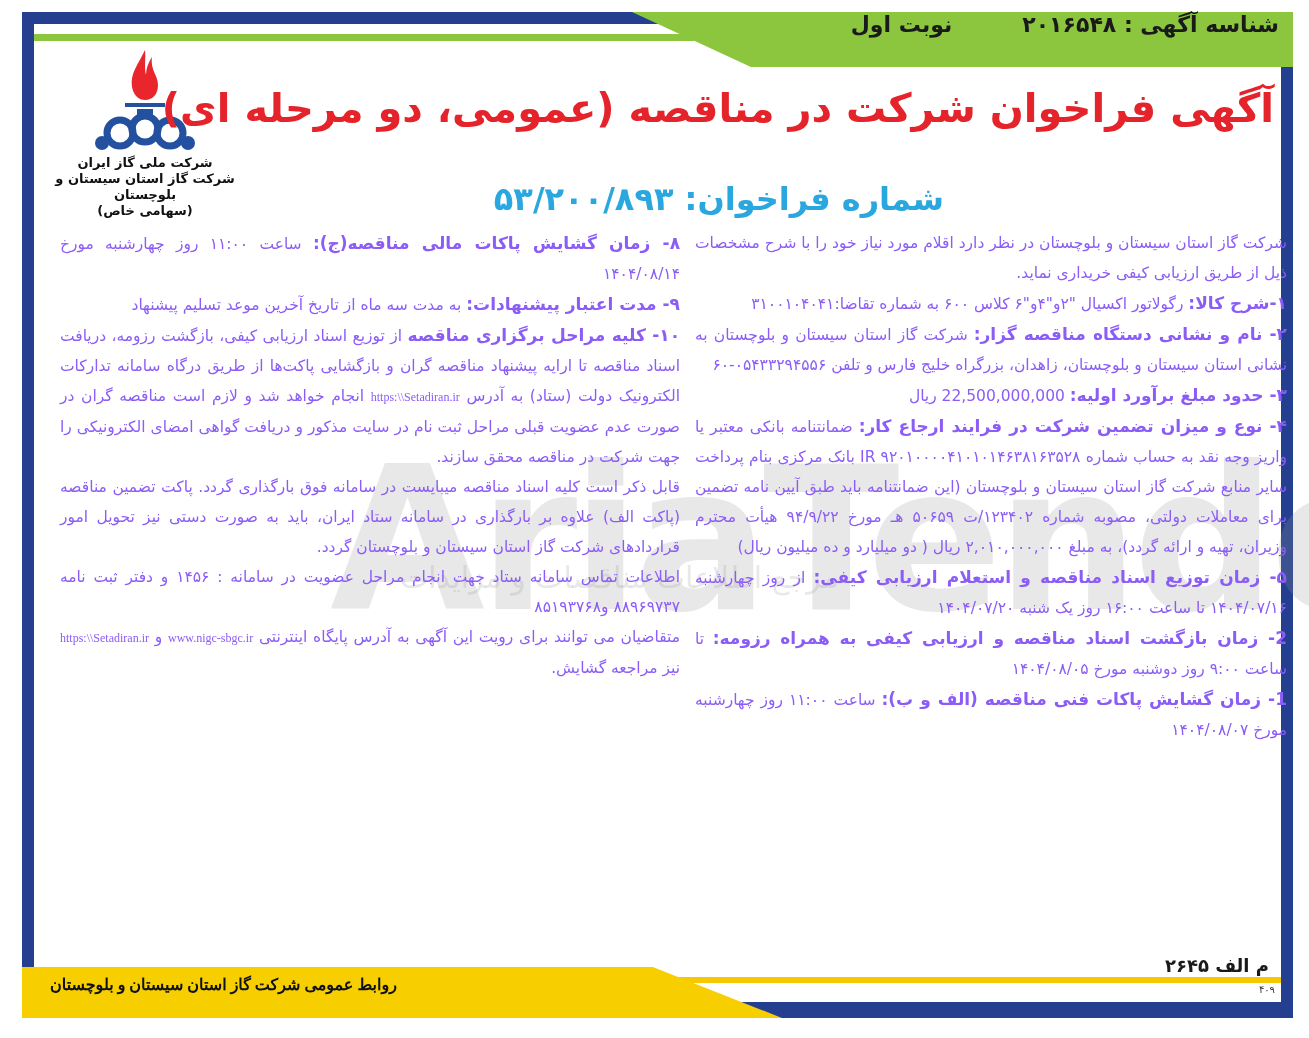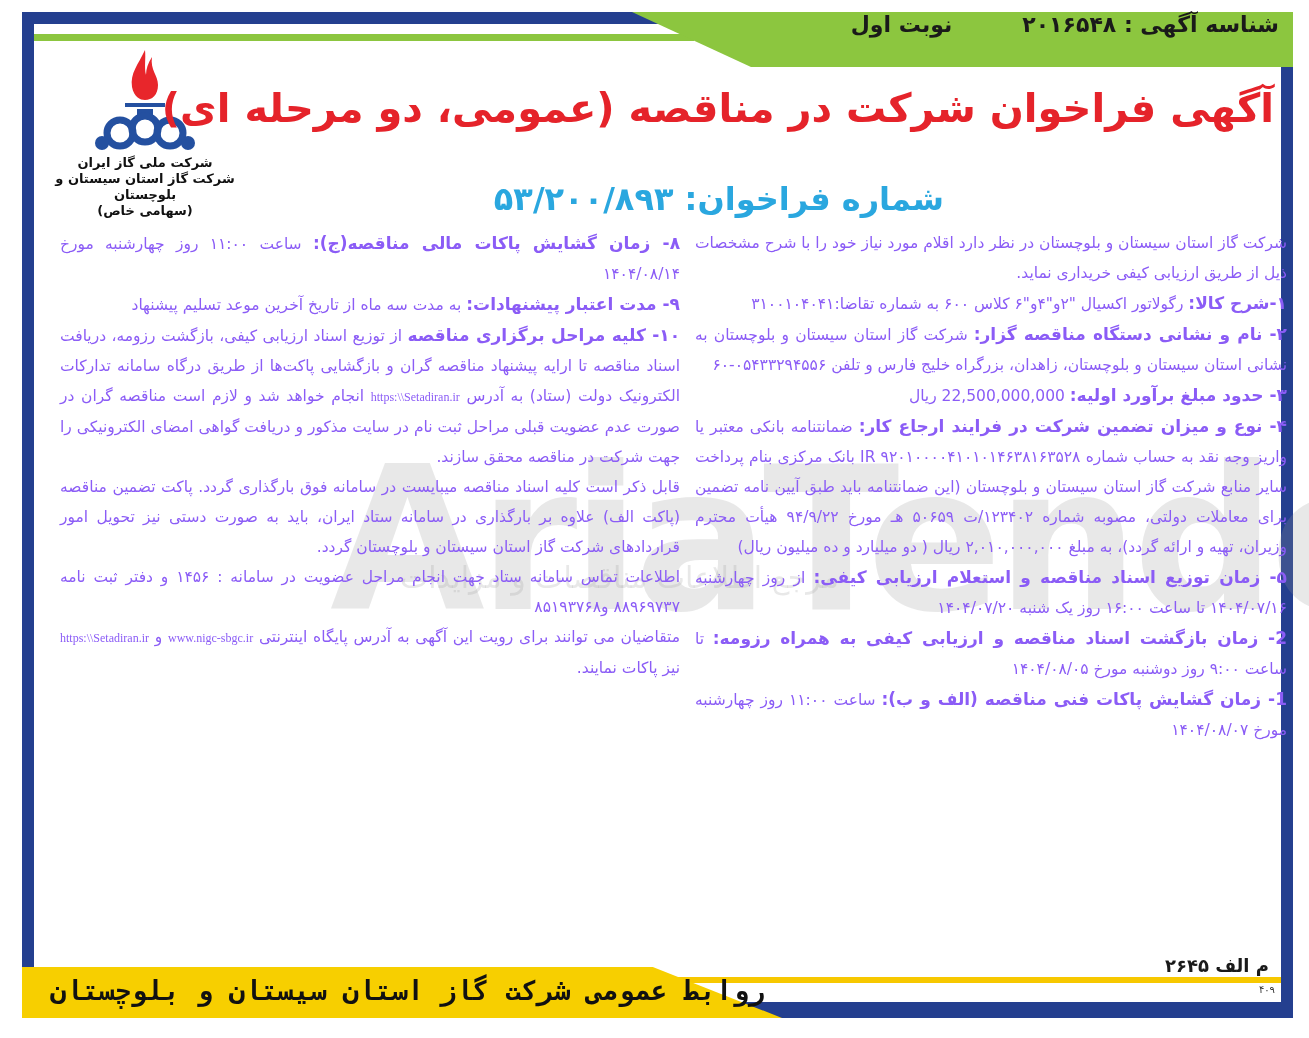--- a/index.html
+++ b/index.html
@@ -57,21 +57,21 @@
     .ltr { direction: ltr; unicode-bidi: embed; font-family: "Liberation Serif", serif; font-size: 12px; }
 
     .ref-code {
       position: absolute; right: 40px; top: 955px; direction: rtl;
       font-weight: bold; font-size: 18px; color: #1a1a1a;
     }
     .page-no { position: absolute; right: 34px; top: 984px; font-size: 10px; color: #333; margin-left: 11px; }
 
     .footer-text {
       position: absolute; left: 50px; top: 975px; direction: rtl;
-      font-family: Liberation Mono, monospace; font-weight: bold; font-size: 27px; color: #111;
+      font-family: Liberation Serif, serif; font-weight: bold; font-size: 16px; color: #111;
     }
 
     .watermark {
       position: absolute; left: 330px; top: 440px; font-family: "DejaVu Sans", sans-serif;
       font-weight: bold; font-size: 200px; color: rgba(150,150,150,0.22); letter-spacing: -6px;
       pointer-events: none; white-space: nowrap; line-height: 1;
     }
     .watermark-sub {
       position: absolute; left: 400px; top: 560px; font-size: 30px; color: rgba(150,150,150,0.22);
       direction: rtl; pointer-events: none; white-space: nowrap;
@@ -128,18 +128,18 @@
   <p><b>2- زمان بازگشت اسناد مناقصه و ارزیابی کیفی به همراه رزومه:</b> <span>تا ساعت ۹:۰۰ روز دوشنبه مورخ ۱۴۰۴/۰۸/۰۵</span></p>
   <p><b>1- زمان گشایش پاکات فنی مناقصه (الف و ب):</b> <span>ساعت ۱۱:۰۰ روز چهارشنبه مورخ ۱۴۰۴/۰۸/۰۷</span></p>
 </div>
 
 <div class="col col-left">
   <p><b>۸- زمان گشایش پاکات مالی مناقصه(ج):</b> <span>ساعت ۱۱:۰۰ روز چهارشنبه مورخ ۱۴۰۴/۰۸/۱۴</span></p>
   <p><b>۹- مدت اعتبار پیشنهادات:</b> <span>به مدت سه ماه از تاریخ آخرین موعد تسلیم پیشنهاد</span></p>
   <p><b>۱۰- کلیه مراحل برگزاری مناقصه</b> <span>از توزیع اسناد ارزیابی کیفی، بازگشت رزومه، دریافت اسناد مناقصه تا ارایه پیشنهاد مناقصه گران و بازگشایی پاکت‌ها از طریق درگاه سامانه تدارکات الکترونیک دولت (ستاد) به آدرس</span> <span class="ltr">https:\\Setadiran.ir</span> <span>انجام خواهد شد و لازم است مناقصه گران در صورت عدم عضویت قبلی مراحل ثبت نام در سایت مذکور و دریافت گواهی امضای الکترونیکی را جهت شرکت در مناقصه محقق سازند.</span></p>
   <p>قابل ذکر است کلیه اسناد مناقصه میبایست در سامانه فوق بارگذاری گردد. پاکت تضمین مناقصه (پاکت الف) علاوه بر بارگذاری در سامانه ستاد ایران، باید به صورت دستی نیز تحویل امور قراردادهای شرکت گاز استان سیستان و بلوچستان گردد.</p>
   <p>اطلاعات تماس سامانه ستاد جهت انجام مراحل عضویت در سامانه : ۱۴۵۶ و دفتر ثبت نامه ۸۸۹۶۹۷۳۷ و۸۵۱۹۳۷۶۸</p>
-  <p><span>متقاضیان می توانند برای رویت این آگهی به آدرس پایگاه اینترنتی</span> <span class="ltr">www.nigc-sbgc.ir</span> <span>و</span> <span class="ltr">https:\\Setadiran.ir</span> <span>نیز پاکات نمایند.</span></p>
+  <p><span>متقاضیان می توانند برای رویت این آگهی به آدرس پایگاه اینترنتی</span> <span class="ltr">www.nigc-sbgc.ir</span> <span>و</span> <span class="ltr">https:\\Setadiran.ir</span> <span>نیز مراجعه گشایش.</span></p>
 </div>
 
 <div class="ref-code">م الف ۲۶۴۵</div>
 <div class="page-no">۴۰۹</div>
 <div class="footer-text">روابط عمومی شرکت گاز استان سیستان و بلوچستان</div>
 
 </body></html>

